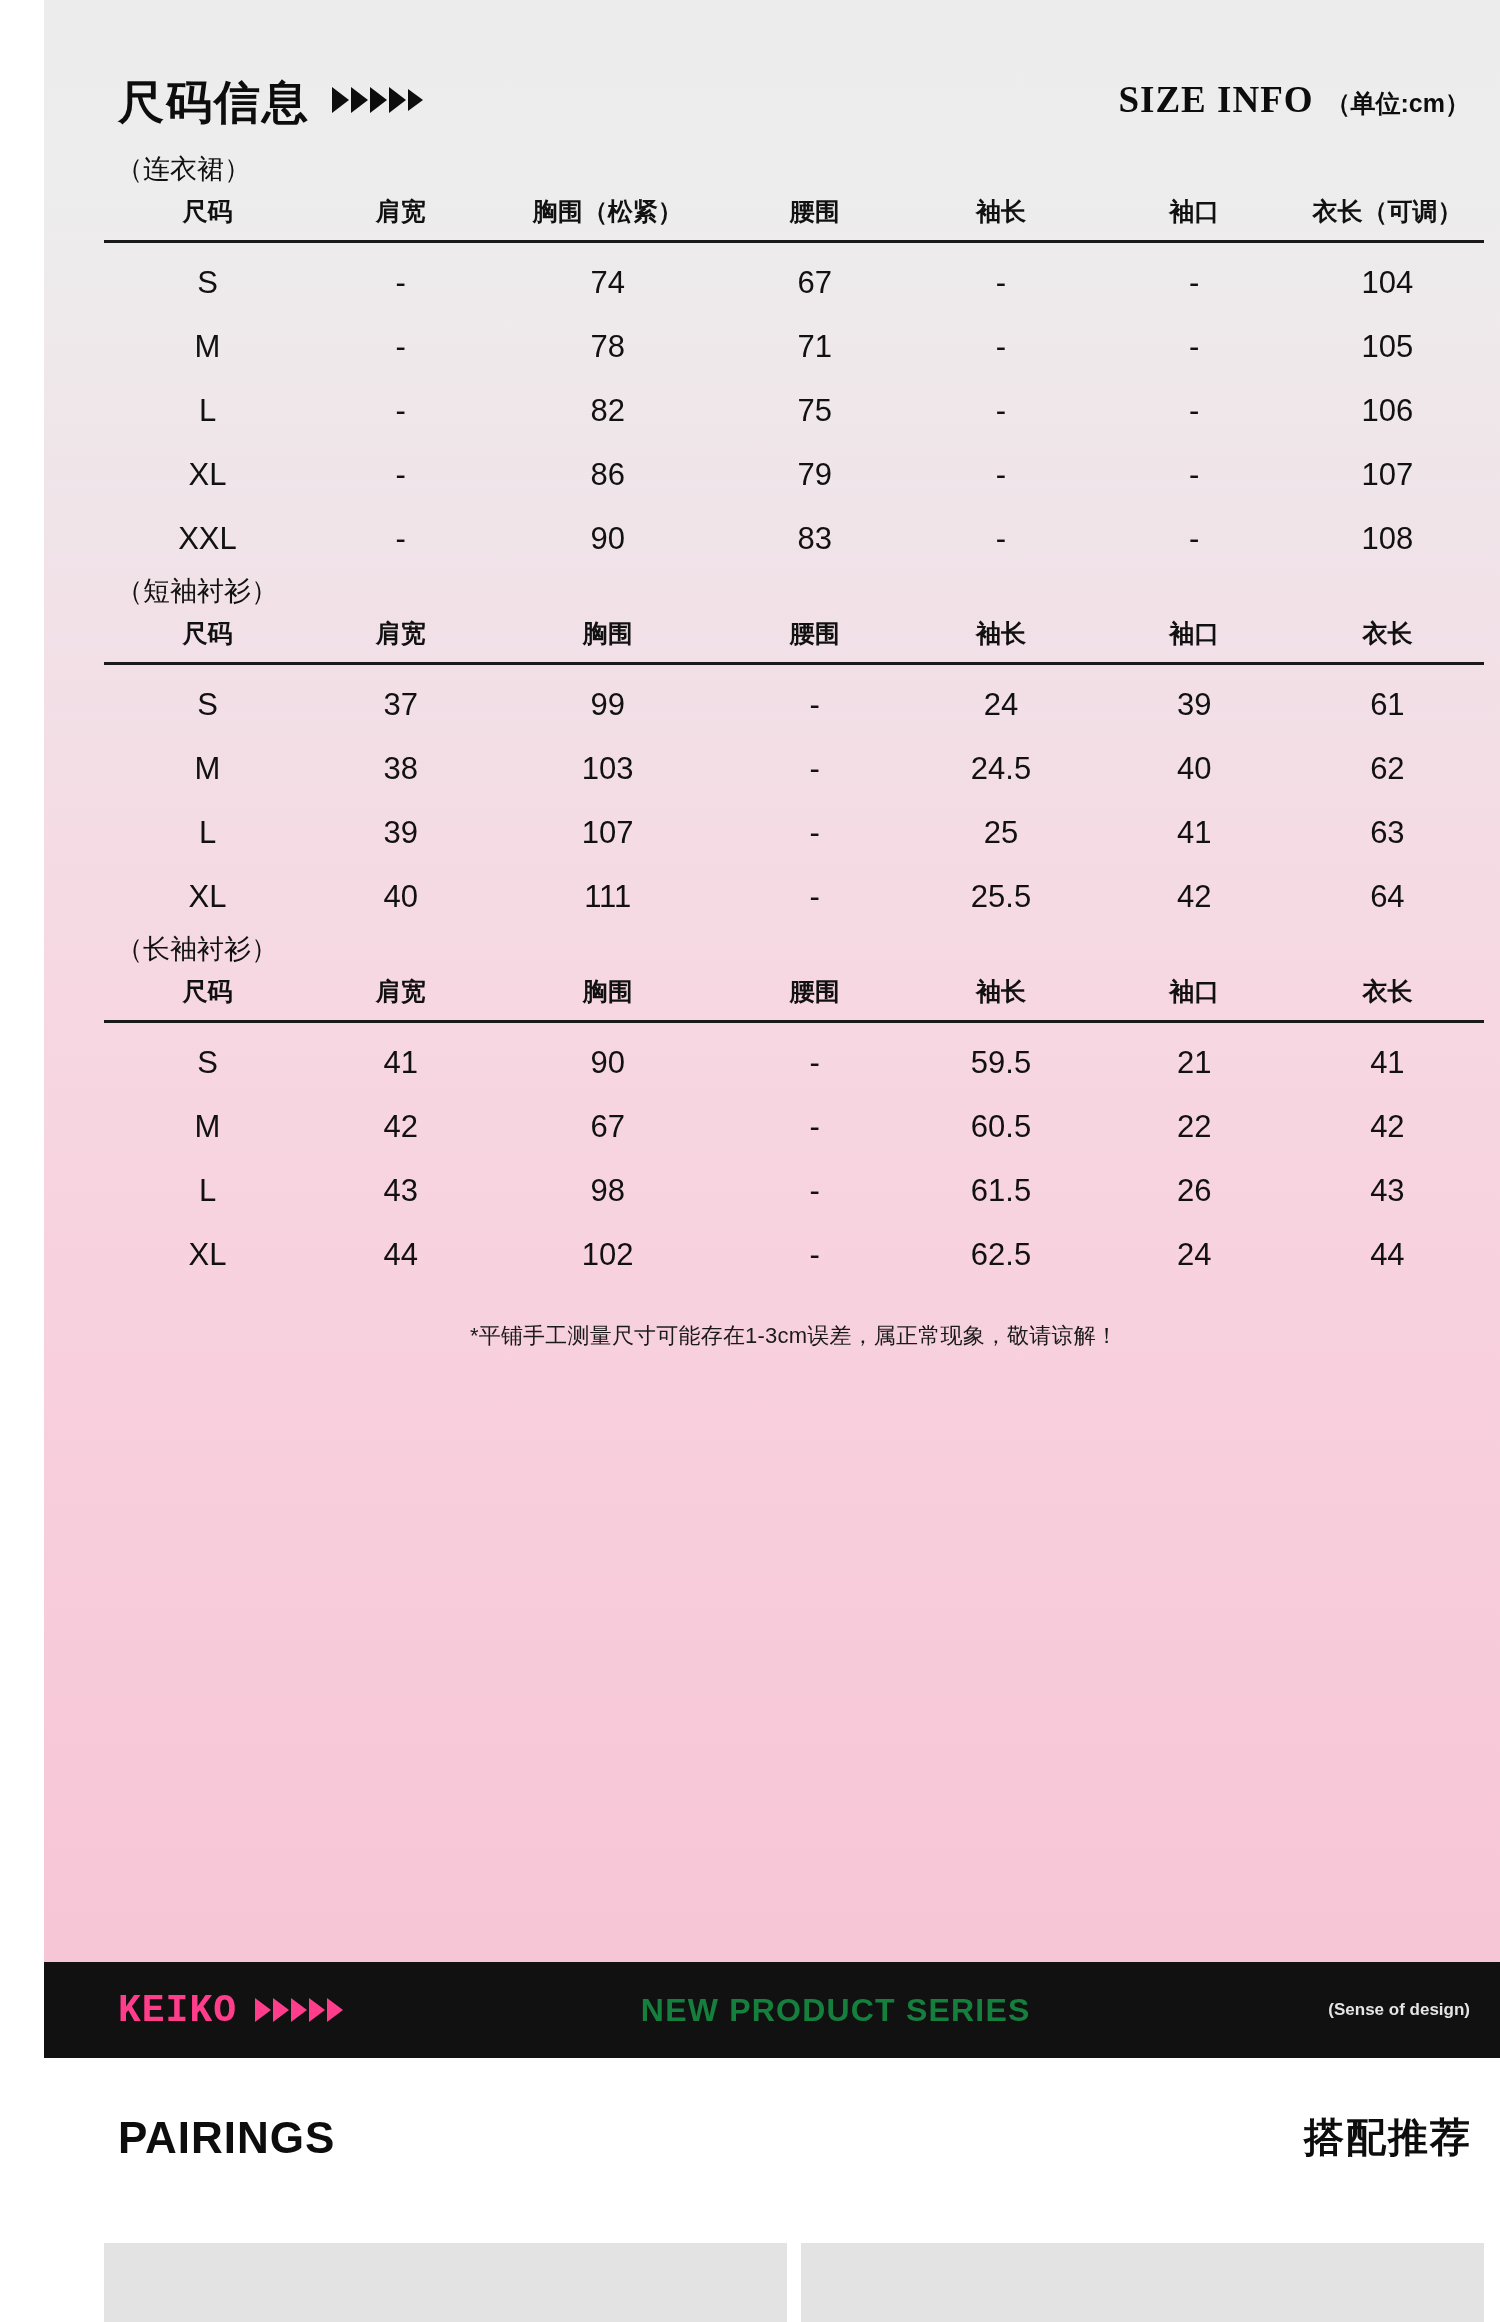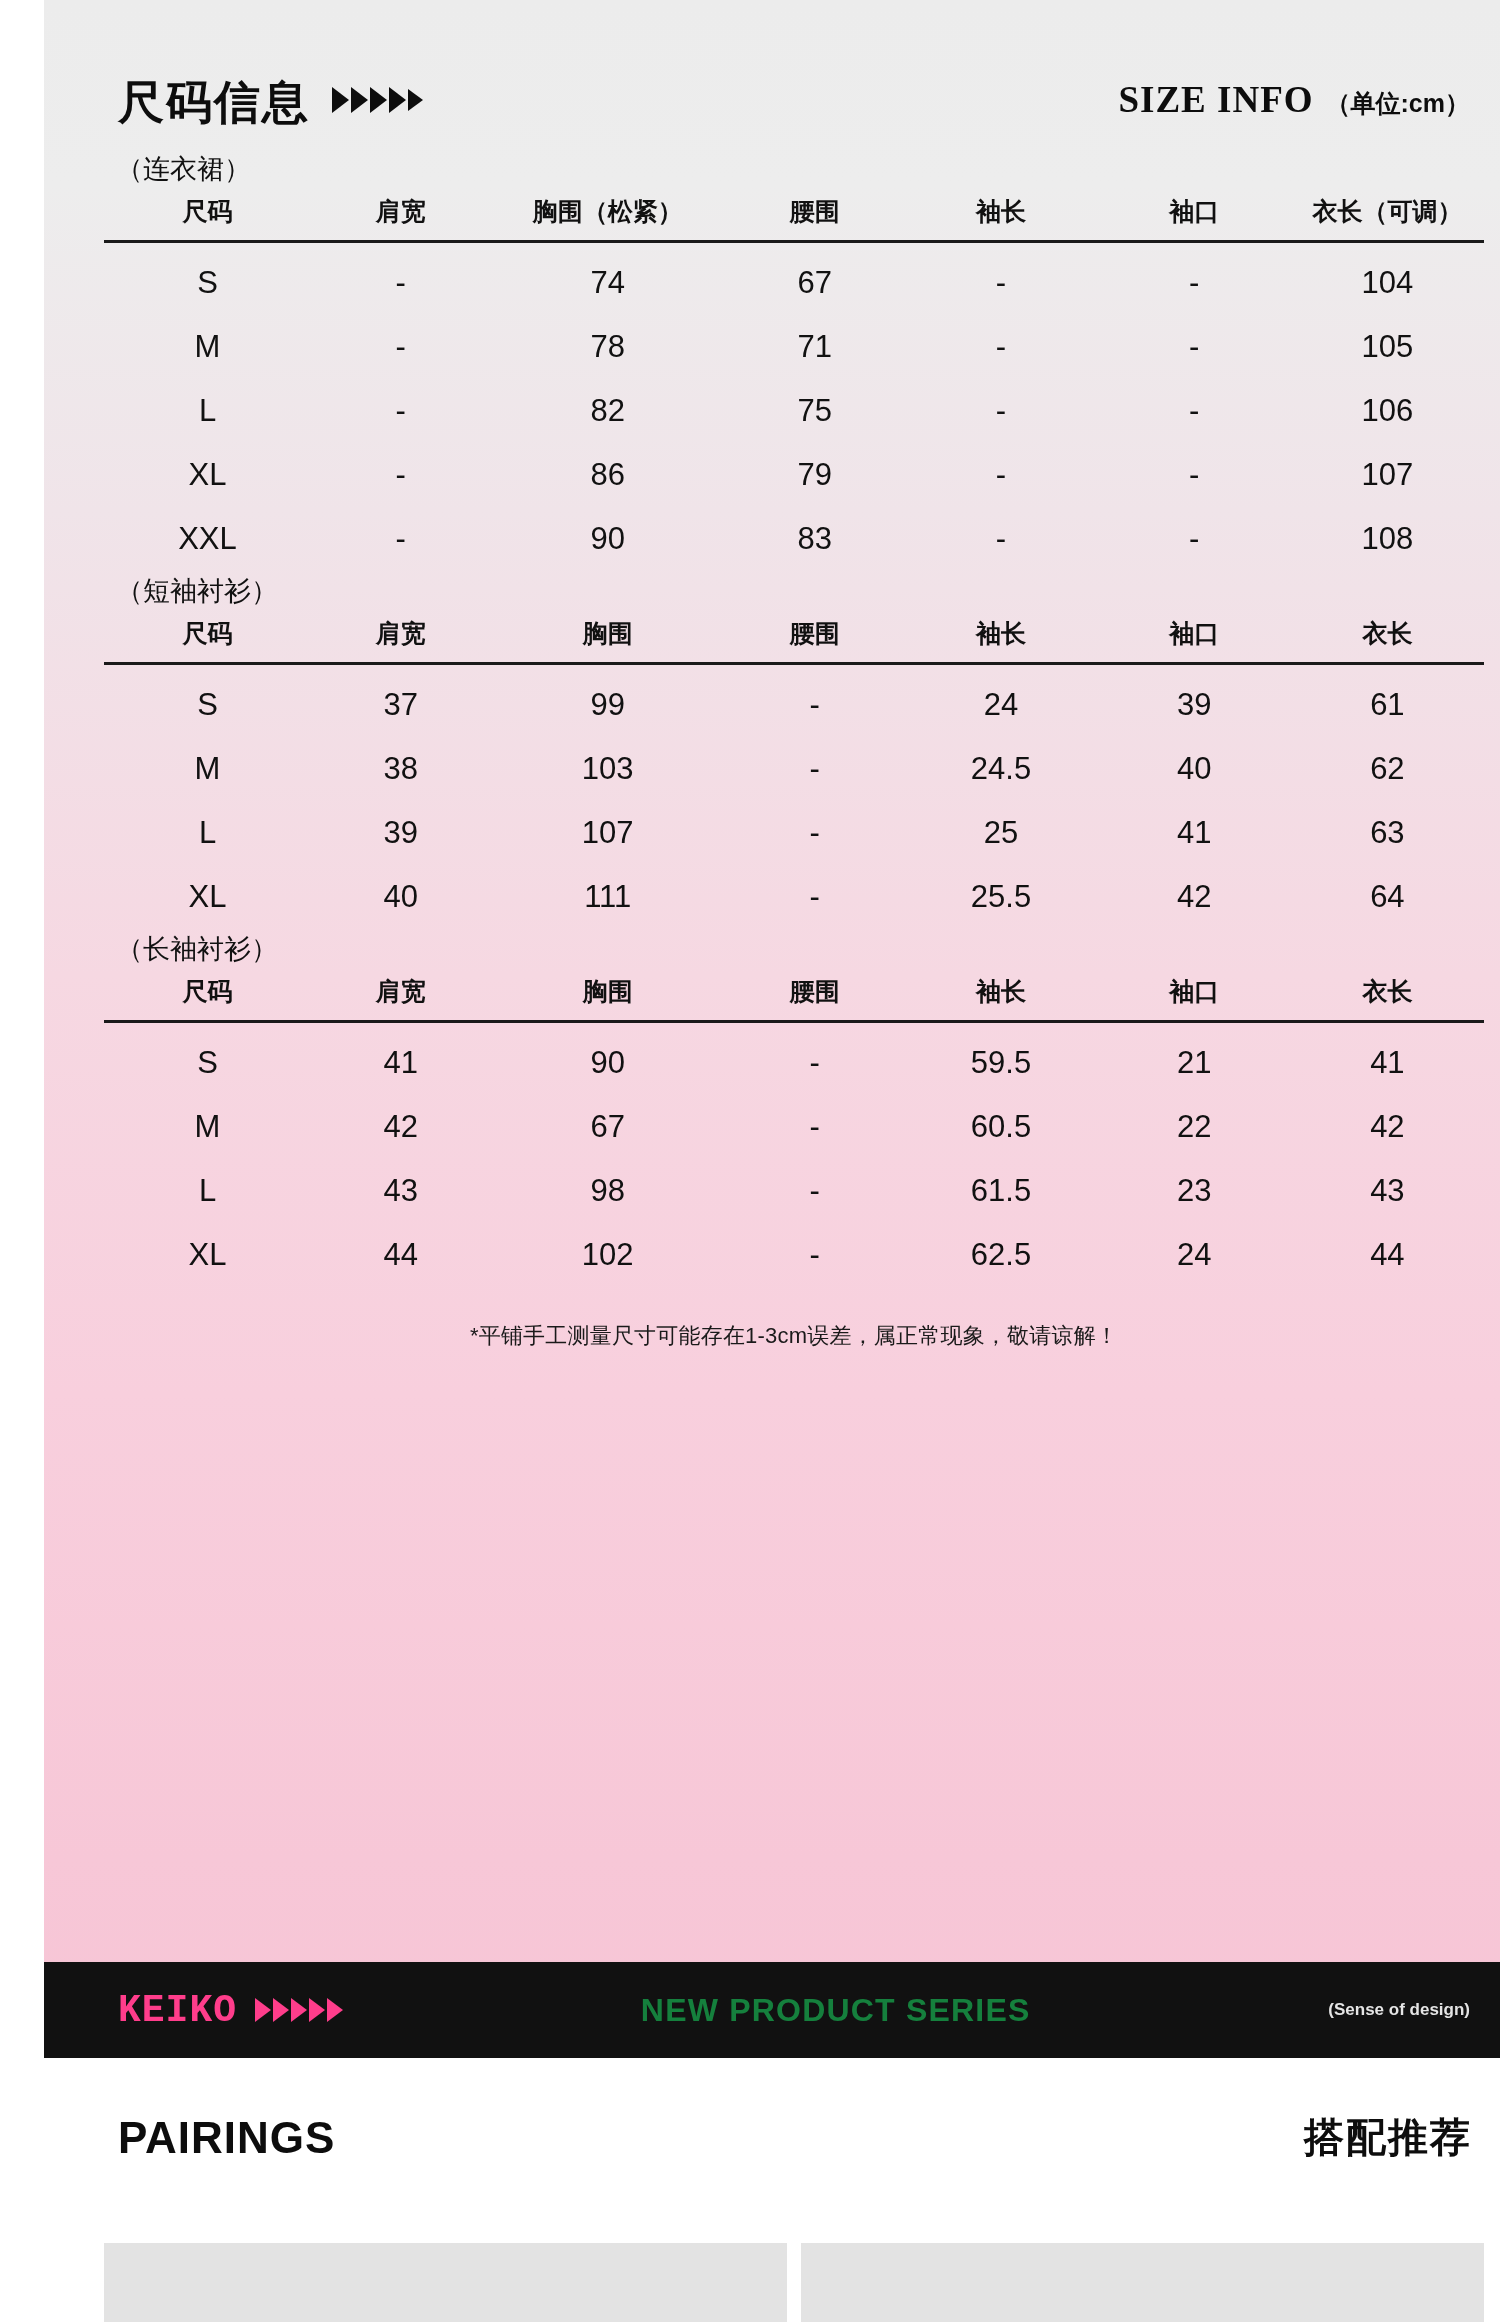--- a/index.html
+++ b/index.html
@@ -418,21 +418,21 @@
             <td>60.5</td>
             <td>22</td>
             <td>42</td>
           </tr>
           <tr>
             <td>L</td>
             <td>43</td>
             <td>98</td>
             <td>-</td>
             <td>61.5</td>
-            <td>23</td>
+            <td>26</td>
             <td>43</td>
           </tr>
           <tr>
             <td>XL</td>
             <td>44</td>
             <td>102</td>
             <td>-</td>
             <td>62.5</td>
             <td>24</td>
             <td>44</td>

